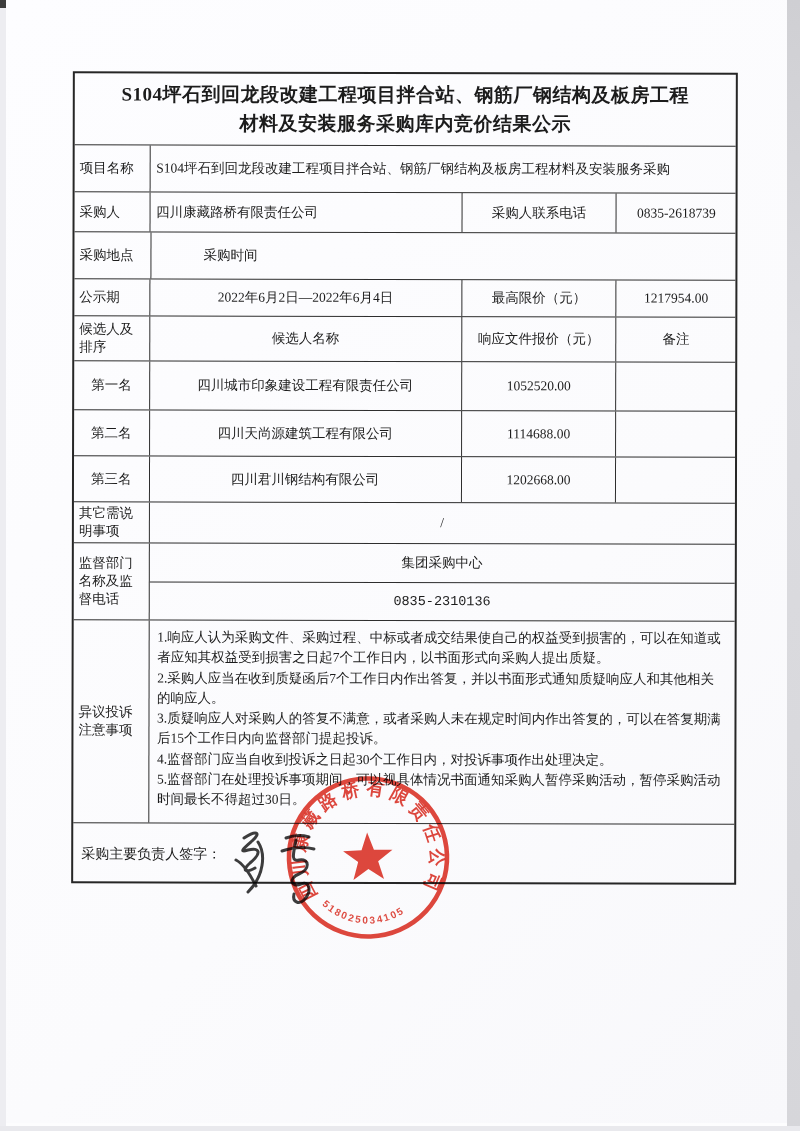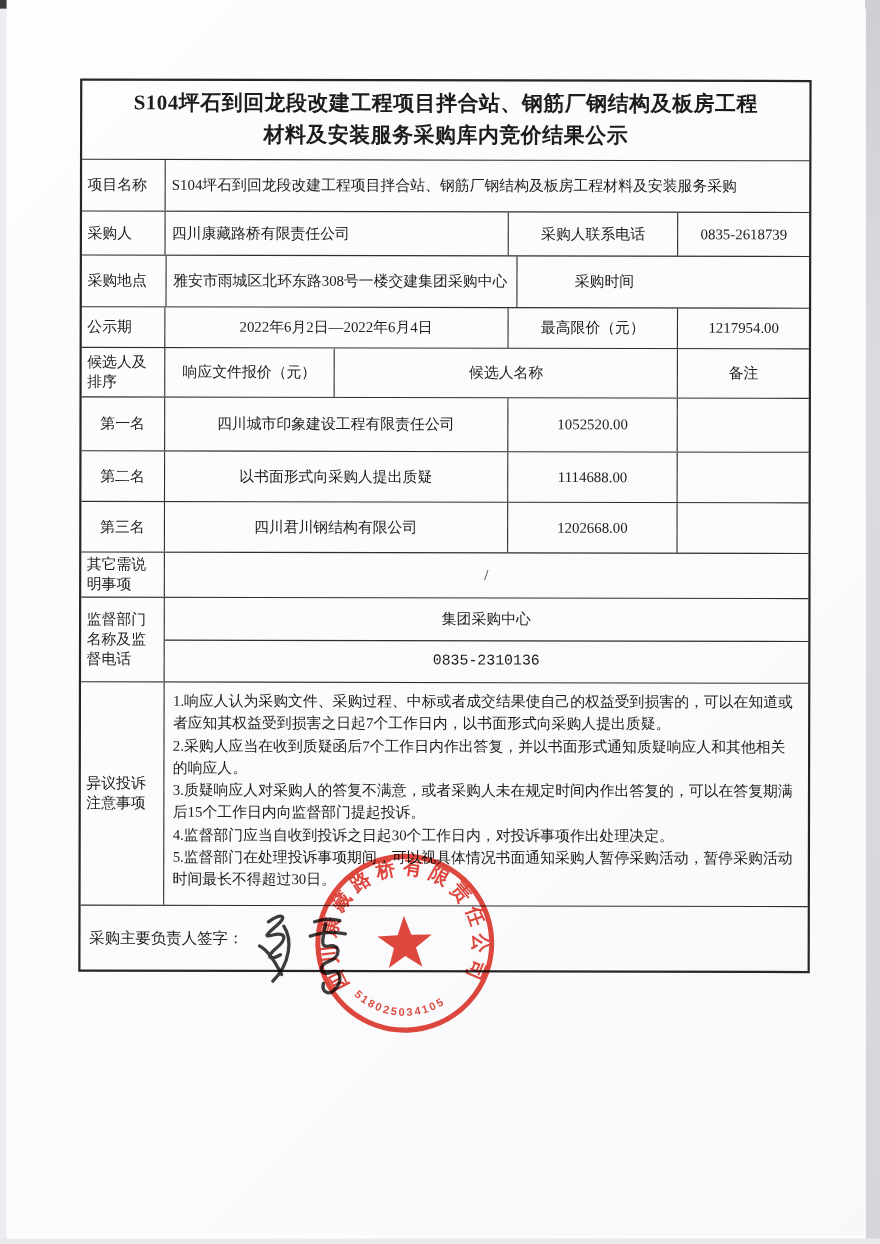--- a/index.html
+++ b/index.html
@@ -102,47 +102,46 @@
 
     <div class="row h-purchaser">
       <div class="cell c1">采购人</div>
       <div class="cell c2">四川康藏路桥有限责任公司</div>
       <div class="cell c3 center">采购人联系电话</div>
       <div class="cell c4 center">0835-2618739</div>
     </div>
 
     <div class="row h-location">
       <div class="cell c1">采购地点</div>
-      <div class="cell c2">雅安市雨城区北环东路308号一楼交建集团采购中心</div>
       <div class="cell c3 center">采购时间</div>
     </div>
 
     <div class="row h-publicity">
       <div class="cell c1">公示期</div>
       <div class="cell c2 center">2022年6月2日—2022年6月4日</div>
       <div class="cell c3 center">最高限价（元）</div>
       <div class="cell c4 center">1217954.00</div>
     </div>
 
     <div class="row h-chead">
       <div class="cell c1">候选人及排序</div>
+      <div class="cell c2 center">候选人名称</div>
       <div class="cell c3 center">响应文件报价（元）</div>
-      <div class="cell c2 center">候选人名称</div>
       <div class="cell c4 center">备注</div>
     </div>
 
     <div class="row h-cand1">
       <div class="cell c1 center">第一名</div>
       <div class="cell c2 center">四川城市印象建设工程有限责任公司</div>
       <div class="cell c3 center">1052520.00</div>
       <div class="cell c4 center"></div>
     </div>
     <div class="row h-cand2">
       <div class="cell c1 center">第二名</div>
-      <div class="cell c2 center">以书面形式向采购人提出质疑</div>
+      <div class="cell c2 center">四川天尚源建筑工程有限公司</div>
       <div class="cell c3 center">1114688.00</div>
       <div class="cell c4 center"></div>
     </div>
     <div class="row h-cand3">
       <div class="cell c1 center">第三名</div>
       <div class="cell c2 center">四川君川钢结构有限公司</div>
       <div class="cell c3 center">1202668.00</div>
       <div class="cell c4 center"></div>
     </div>
 

